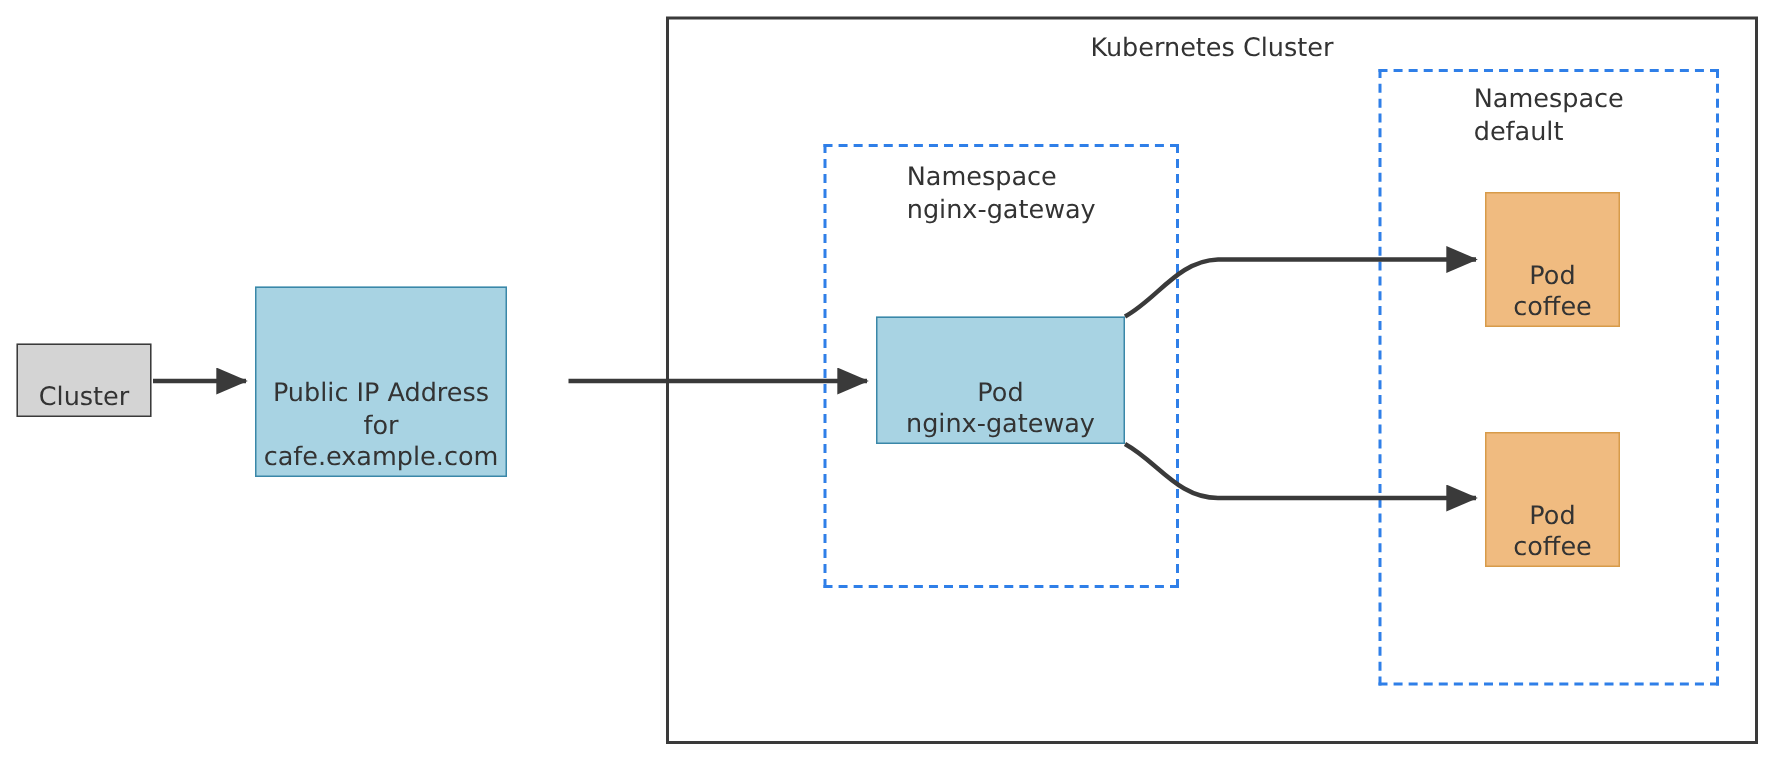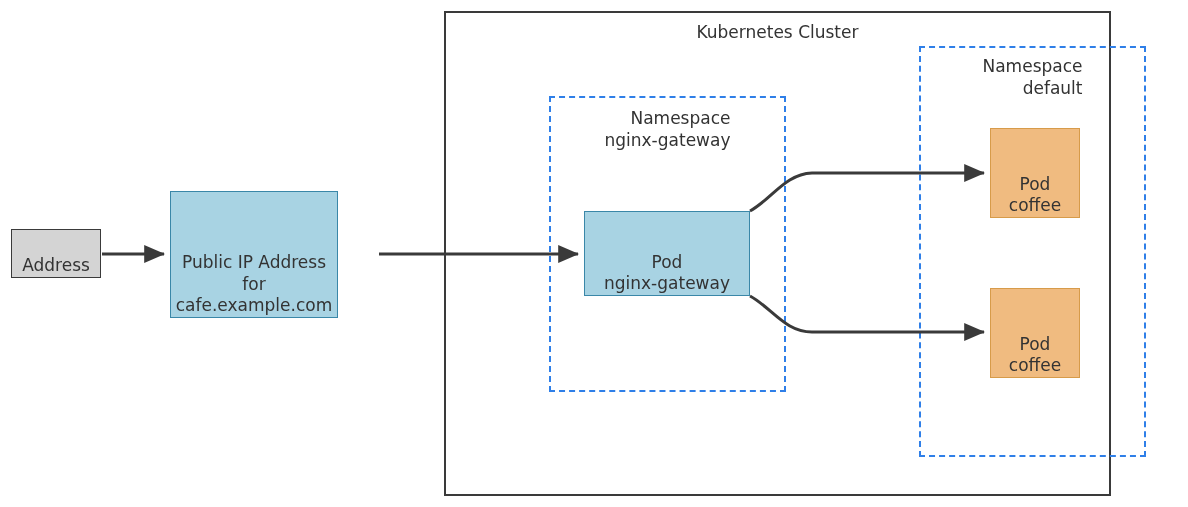--- a/index.html
+++ b/index.html
@@ -27,21 +27,21 @@
     align-items: center;
     justify-content: flex-end;
     text-align: center;
     line-height: 1.28;
     white-space: pre-line;
   }
   
   #cluster-box {
     left: 444px;
     top: 11px;
-    width: 667px;
+    width: 728px;
     height: 485px;
     border: 2px solid #3a3a3a;
     background: #ffffff;
     justify-content: flex-start;
     align-items: center;
   }
   #cluster-title {
     margin-top: 9px;
     font-size: 17px;
     color: #333333;
@@ -49,21 +49,21 @@
   
   .namespace-box {
     position: absolute;
     box-sizing: border-box;
     border: 2px dashed #2f7fe8;
     background: transparent;
     display: flex;
     flex-direction: column;
     align-items: center;
     justify-content: flex-start;
-    text-align: right;
+    text-align: left;
     line-height: 1.30;
     font-size: 17px;
     color: #333333;
     white-space: pre-line;
   }
   #ns-nginx-gateway {
     left: 549px;
     top: 96px;
     width: 237px;
     height: 296px;
@@ -142,21 +142,21 @@
     <div class="namespace-label">Namespace
 nginx-gateway</div>
   </div>
 
   <div class="namespace-box" id="ns-default">
     <div class="namespace-label">Namespace
 default</div>
   </div>
 
   <div class="node" id="clients-box">
-    <div>Address</div>
+    <div>Cluster</div>
   </div>
 
   <div class="node" id="public-ip-box">
     <div>Public IP Address
 for
 cafe.example.com</div>
   </div>
 
   <div class="node" id="pod-nginx-gateway-box">
     <div>Pod

